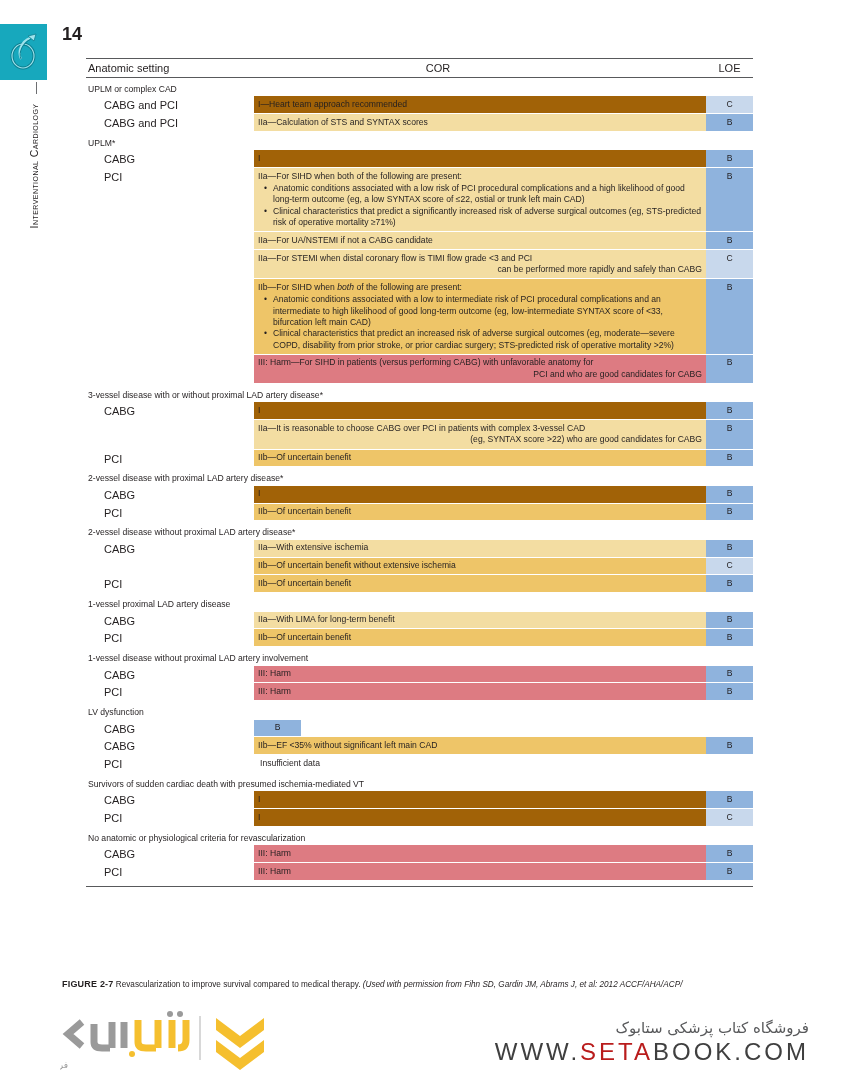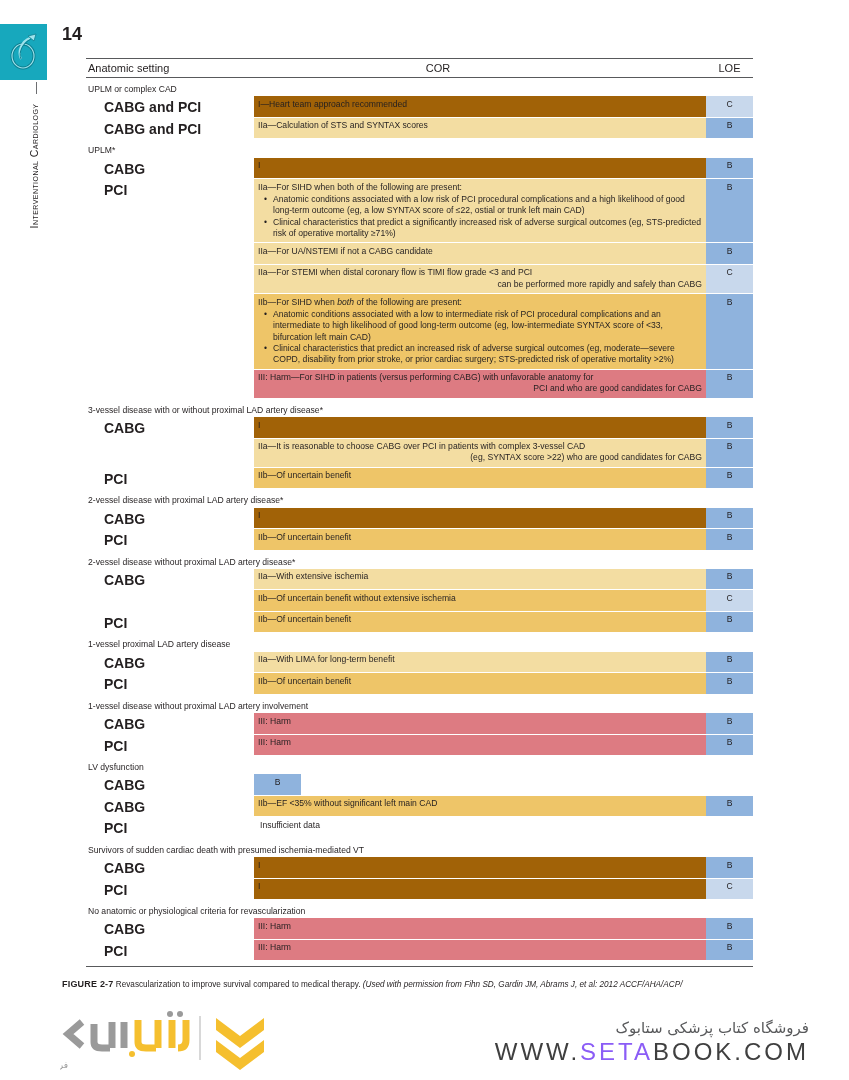--- a/index.html
+++ b/index.html
@@ -64,26 +64,25 @@
   }
 
   .row{
     display:flex;
     align-items:stretch;
     margin-bottom:1px;
     min-height:16px;
   }
   .row .lbl{
     width:168px;
-    font-size:14px;
+    font-size:11px;
     padding-left:18px;
     padding-top:3px;
     box-sizing:border-box;
     line-height:1.25;
-    font-weight:bold;
   }
   .row .lbl.blank{visibility:hidden;}
   .row .cor{
     flex:1;
     font-size:8.6px;
     line-height:1.32;
     padding:2.5px 4px 3px 4px;
     box-sizing:border-box;
   }
   .row .loe{
@@ -128,21 +127,21 @@
     position:absolute;right:40px;top:19px;
     text-align:right;
     font-family:"DejaVu Sans", sans-serif;
     font-size:15px;color:#58595b;direction:rtl;
   }
   #wm-url{
     position:absolute;right:40px;top:38px;
     font-family:"Liberation Sans", sans-serif;
     font-size:24px;letter-spacing:3px;color:#3f3f3f;font-weight:400;
   }
-  #wm-url .y{color:#8b5cf6;}
+  #wm-url .y{color:#b91c1c;}
 </style>
 </head>
 <body>
 
 <div id="side-tab">
   <svg id="side-logo" viewBox="0 0 32 42">
     <ellipse cx="15" cy="26" rx="11" ry="12" fill="none" stroke="#0d7f90" stroke-width="3"></ellipse>
     <ellipse cx="15" cy="26" rx="11" ry="12" fill="none" stroke="#9fe3ec" stroke-width="1.1"></ellipse>
     <path d="M13 29 C9 21 14 11 22 8" fill="none" stroke="#9fe3ec" stroke-width="2"></path>
     <path d="M13 29 C10 22 15 13 23 9" fill="none" stroke="#0d7f90" stroke-width="1"></path>

